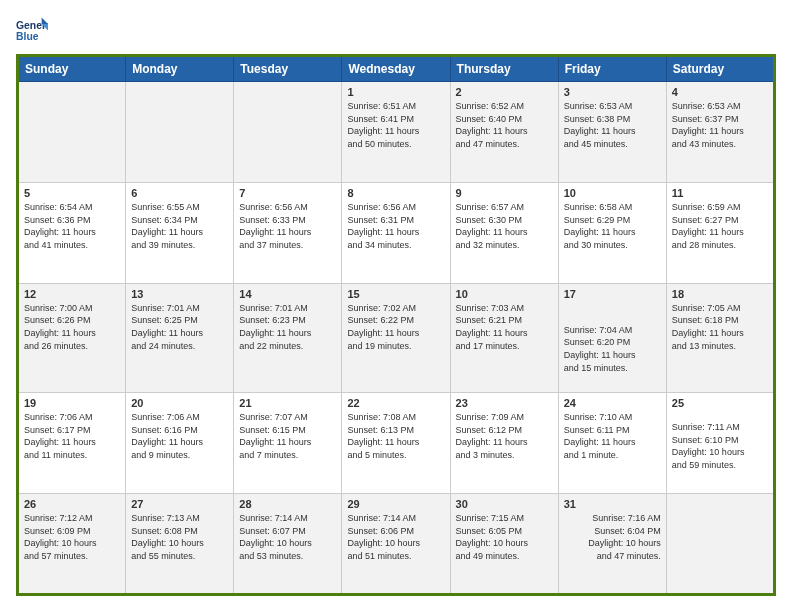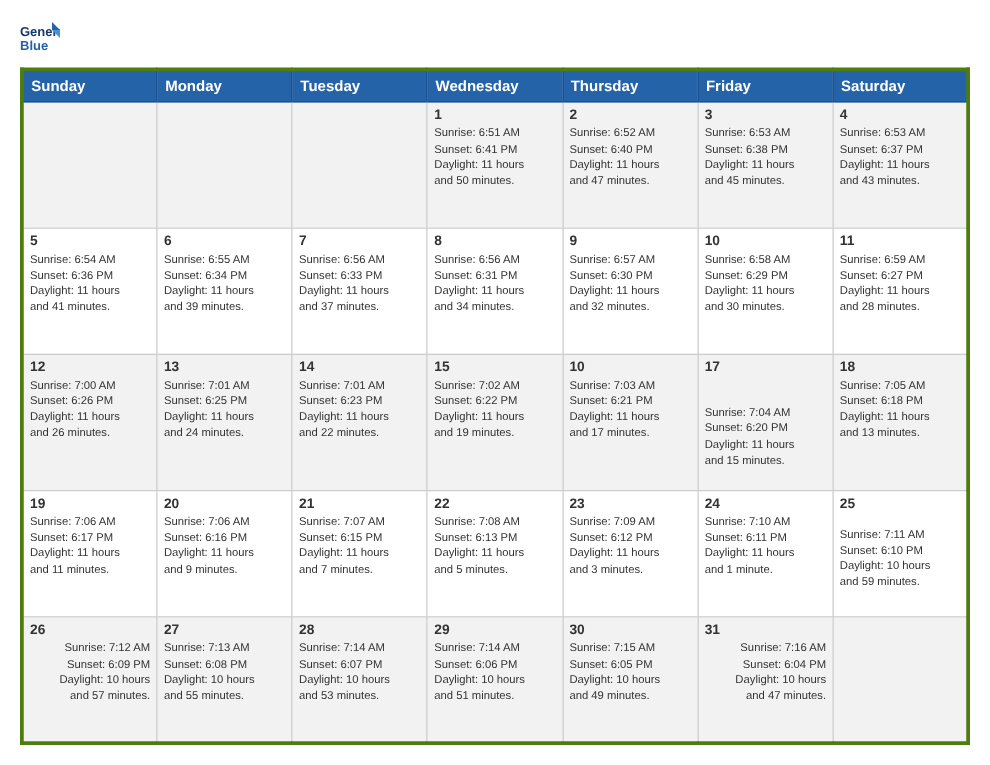--- a/index.html
+++ b/index.html
@@ -298,21 +298,21 @@
             <div class="day-num">25</div>
             <div class="day-info" style="white-space: pre-line; margin-top: 12px;">Sunrise: 7:11 AM
 Sunset: 6:10 PM
 Daylight: 10 hours
 and 59 minutes.</div>
           </td>
         </tr>
         <tr class="row-shaded">
           <td>
             <div class="day-num">26</div>
-            <div class="day-info" style="white-space: pre-line; text-align: right;">Sunrise: 7:12 AM
+            <div class="day-info" style="white-space: pre-line;">Sunrise: 7:12 AM
 Sunset: 6:09 PM
 Daylight: 10 hours
 and 57 minutes.</div>
           </td>
           <td>
             <div class="day-num">27</div>
             <div class="day-info" style="white-space: pre-line;">Sunrise: 7:13 AM
 Sunset: 6:08 PM
 Daylight: 10 hours
 and 55 minutes.</div>

